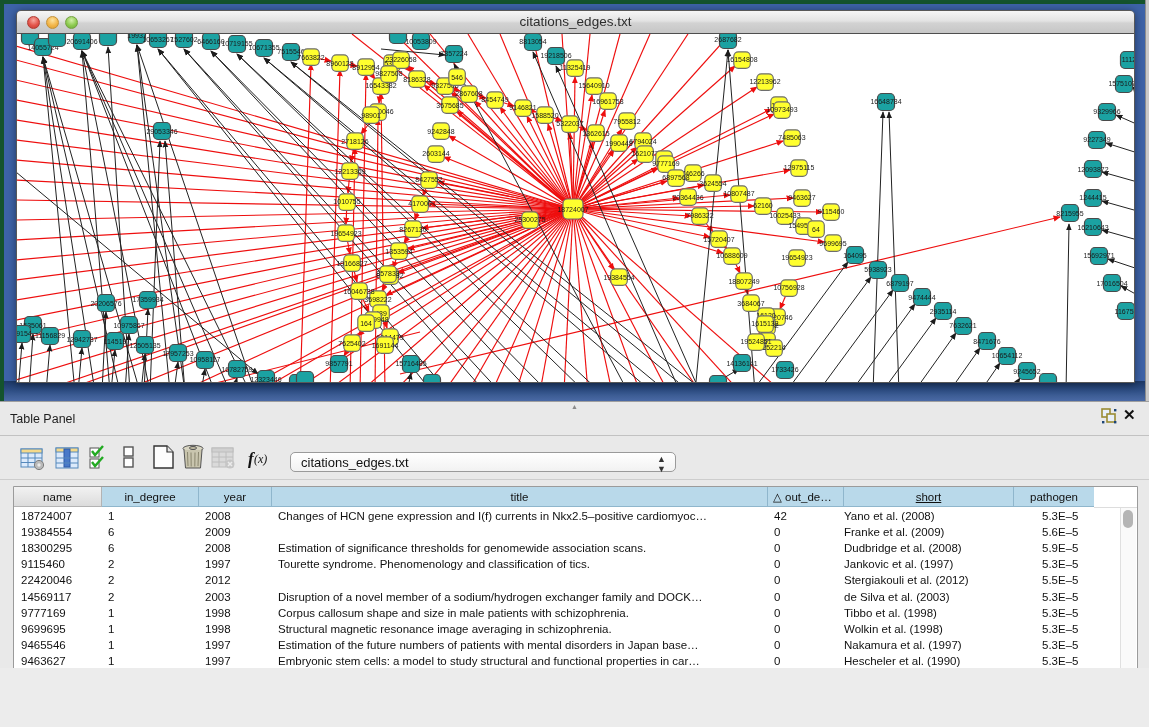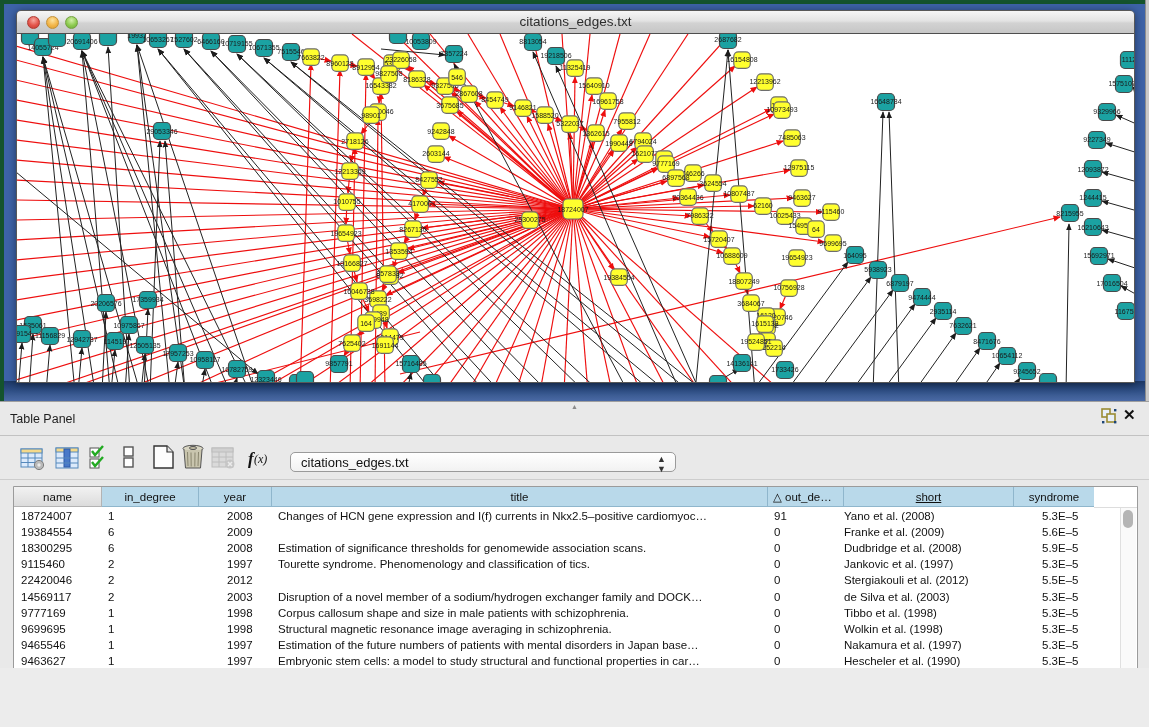--- a/index.html
+++ b/index.html
@@ -31,21 +31,21 @@
 .dd .arr{position:absolute;right:9px;top:1px;font-size:9px;color:#333;line-height:10px;text-align:center;}
 #tablebox{position:absolute;left:13px;top:84px;width:1123px;height:187px;background:#fff;
   border:1px solid #9b9b9b;border-radius:0 0 4px 4px;overflow:hidden;}
 .th{position:absolute;top:0px;height:20px;box-sizing:border-box;background:#b9d9ea;
   border-right:1px solid #8fb6cc;border-bottom:1px solid #8fb6cc;
   font-size:11.5px;color:#111;text-align:center;line-height:20px;}
 .trow{position:absolute;left:0;width:1104px;height:16px;font-size:11.5px;color:#111;}
 .trow span{position:absolute;top:0;white-space:nowrap;overflow:hidden;}
 .c-name{left:7px;width:82px;}
 .c-deg{left:94px;width:95px;}
-.c-year{left:191px;width:70px;margin-left:22px;}
+.c-year{left:191px;width:70px;}
 .c-title{left:264px;width:484px;}
 .c-out{left:760px;width:70px;}
 .c-short{left:830px;width:170px;}
 .c-pr{left:992px;width:80px;padding-left:36px;}
 #vscroll{position:absolute;left:1106px;top:21px;width:15px;height:164px;background:#fafafa;border-left:1px solid #e0e0e0;}
 #vthumb{position:absolute;left:2px;top:2px;width:10px;height:18px;background:#b5b5b5;border-radius:5px;}
 #tabs{position:absolute;left:429px;top:272px;width:293px;height:21px;background:#fff;border:1px solid #a2a2a2;
   border-radius:5px;box-sizing:border-box;overflow:hidden;font-size:12.5px;}
 #tabs .seg{position:absolute;top:0;height:100%;line-height:20px;text-align:center;color:#1c1c1c;border-radius:9px;}
 #seg1{left:0;width:91px;background:linear-gradient(180deg,#989898,#6e6e6e);color:#f4f4f4;border-right:1px solid #8a8a8a;}
@@ -658,28 +658,28 @@
       </div>
     </div>
     <div id="tb-line"></div>
     <div id="tablebox">
       <div class="th" style="left:0;width:88px;background:linear-gradient(#f2f2f2,#dcdcdc);border-right:1px solid #b3b3b3;border-bottom:1px solid #b3b3b3;">name</div>
       <div class="th" style="left:88px;width:97px;">in_degree</div>
       <div class="th" style="left:185px;width:73px;">year</div>
       <div class="th" style="left:258px;width:496px;">title</div>
       <div class="th" style="left:754px;width:76px;text-align:left;padding-left:5px;">△ out_de…</div>
       <div class="th" style="left:830px;width:170px;text-decoration:underline;">short</div>
-      <div class="th" style="left:1000px;width:80px;border-right:none;">syndrome</div>
+      <div class="th" style="left:1000px;width:80px;border-right:none;">pathogen</div>
       <div style="position:absolute;left:1080px;top:0;width:43px;height:20px;background:#fff;border-bottom:1px solid #ddd;"></div>
       <div class="trow" style="top:22.5px">
           <span class="c-name">18724007</span>
           <span class="c-deg">1</span>
           <span class="c-year">2008</span>
           <span class="c-title">Changes of HCN gene expression and I(f) currents in Nkx2.5–positive cardiomyoc…</span>
-          <span class="c-out">91</span>
+          <span class="c-out">42</span>
           <span class="c-short">Yano et al. (2008)</span>
           <span class="c-pr">5.3E–5</span>
         </div>
 <div class="trow" style="top:38.7px">
           <span class="c-name">19384554</span>
           <span class="c-deg">6</span>
           <span class="c-year">2009</span>
           <span class="c-out">0</span>
           <span class="c-short">Franke et al. (2009)</span>
           <span class="c-pr">5.6E–5</span>

